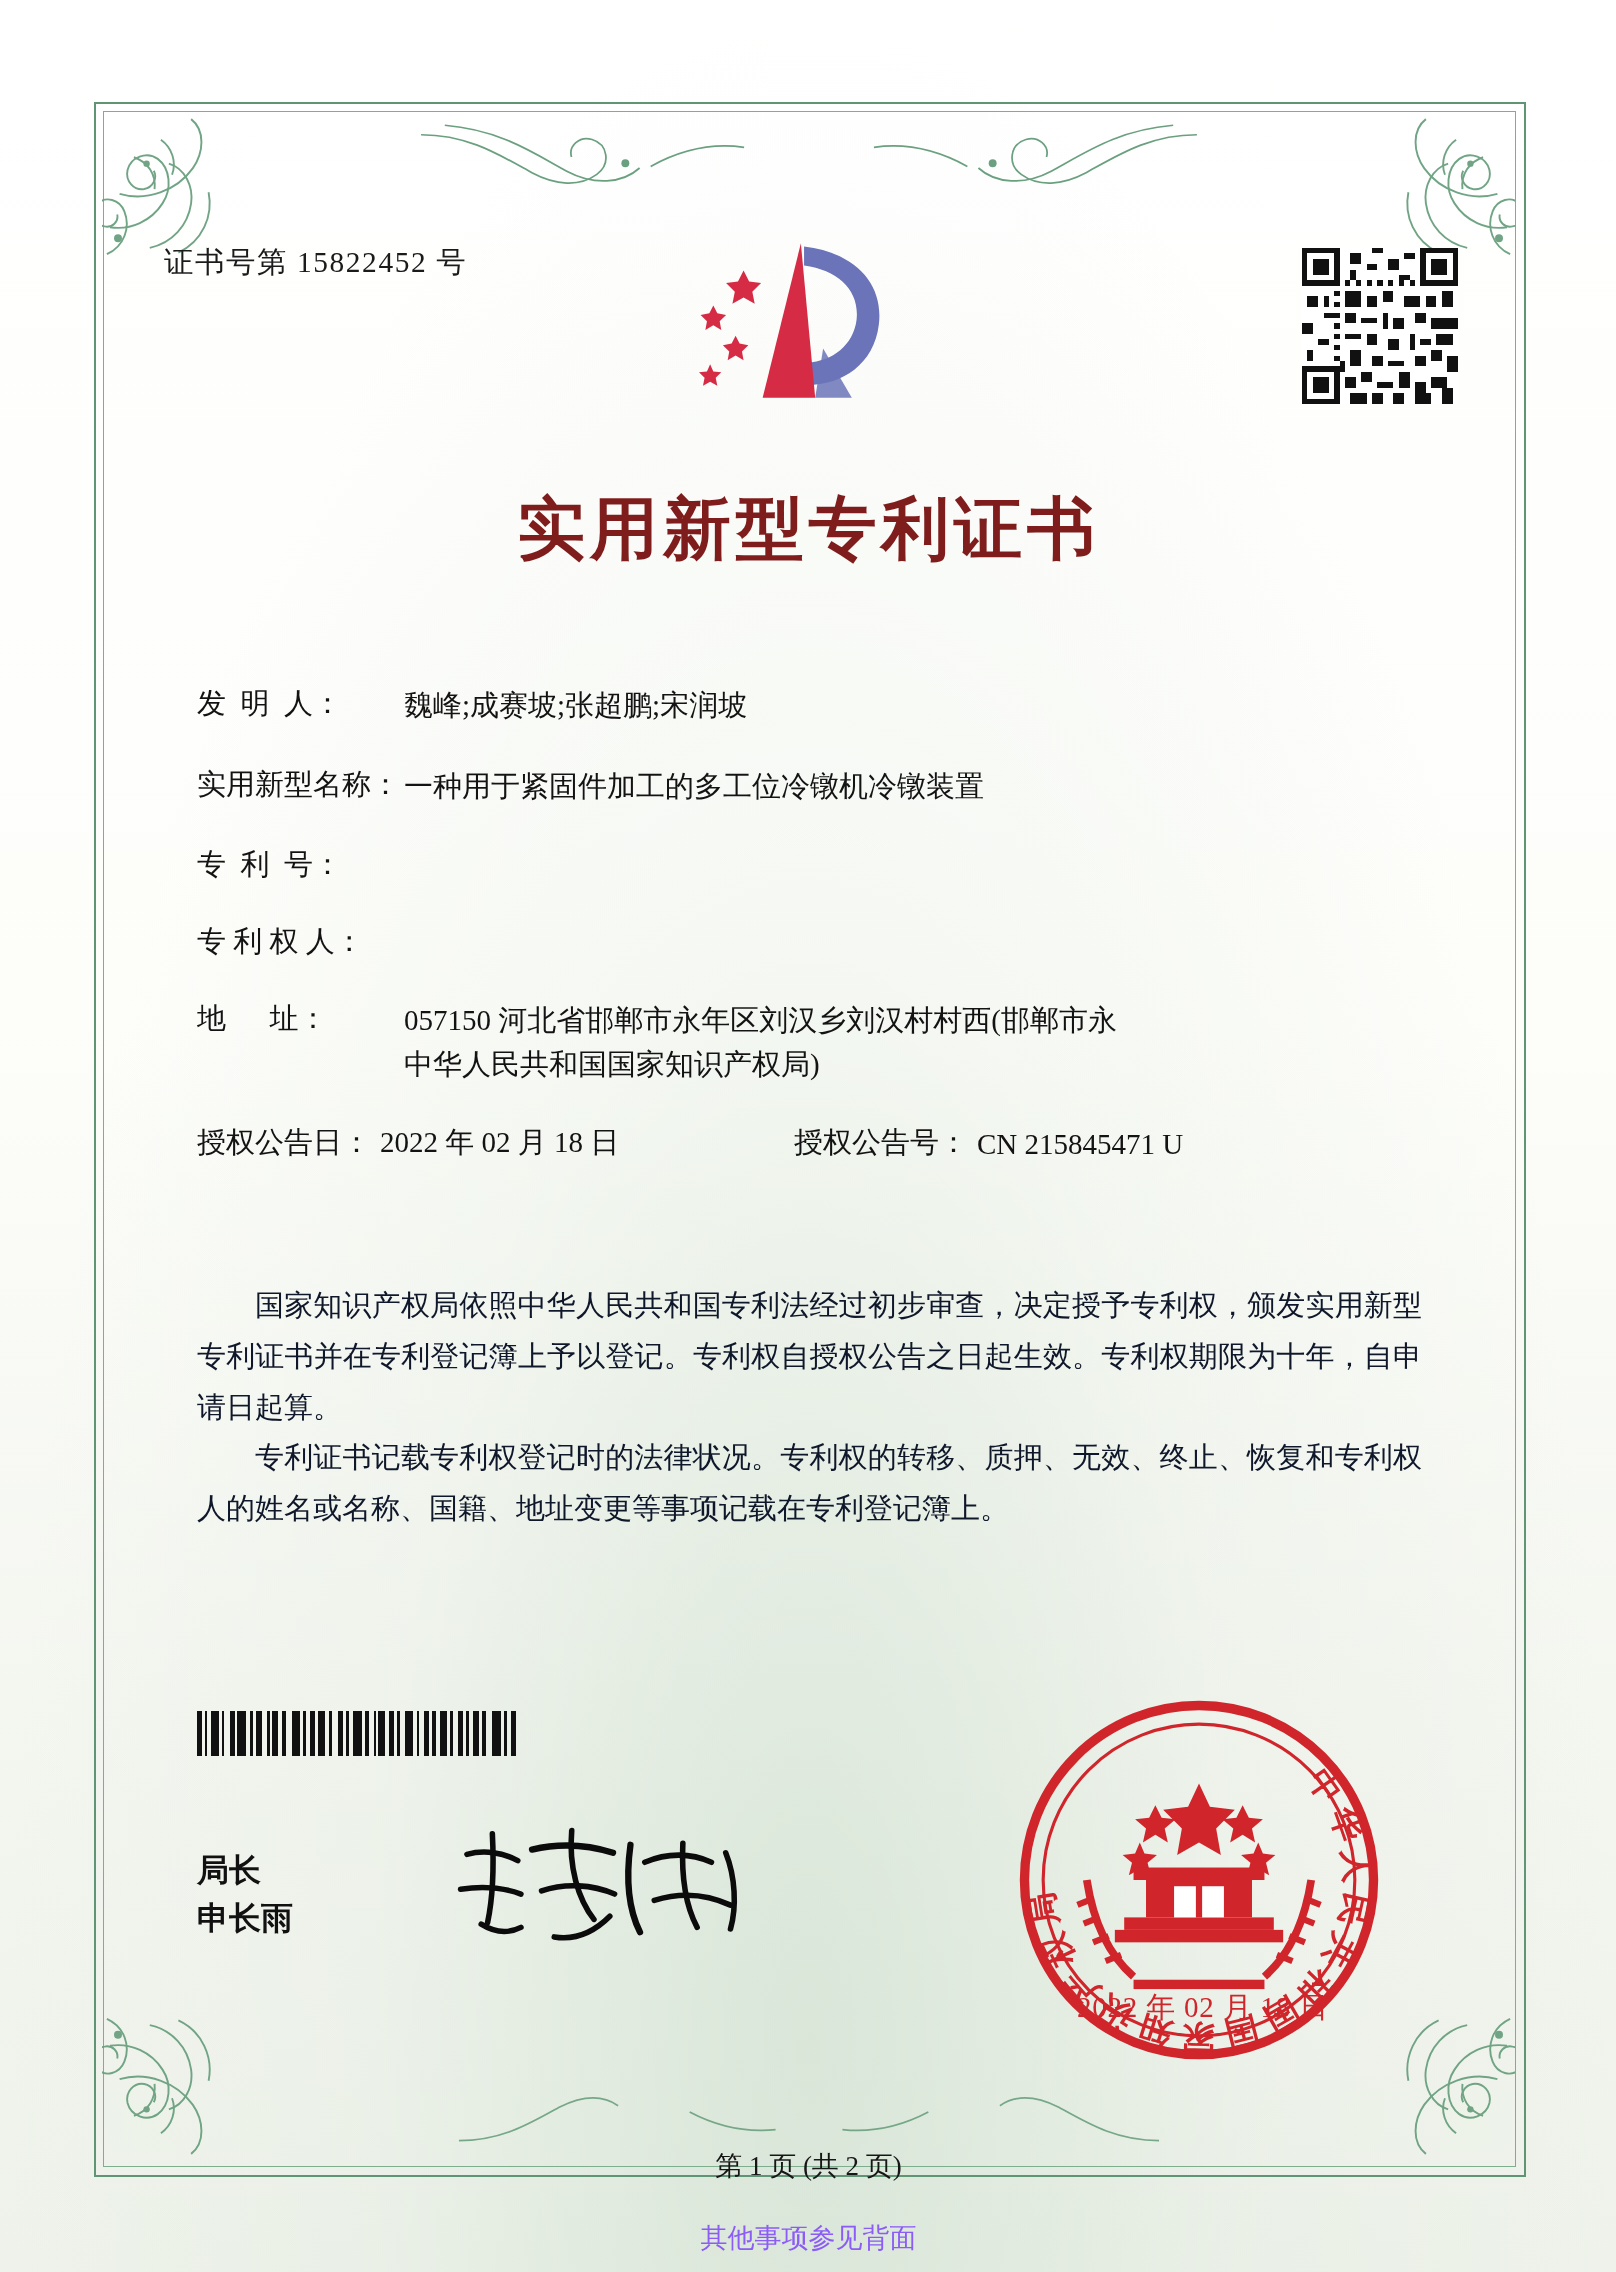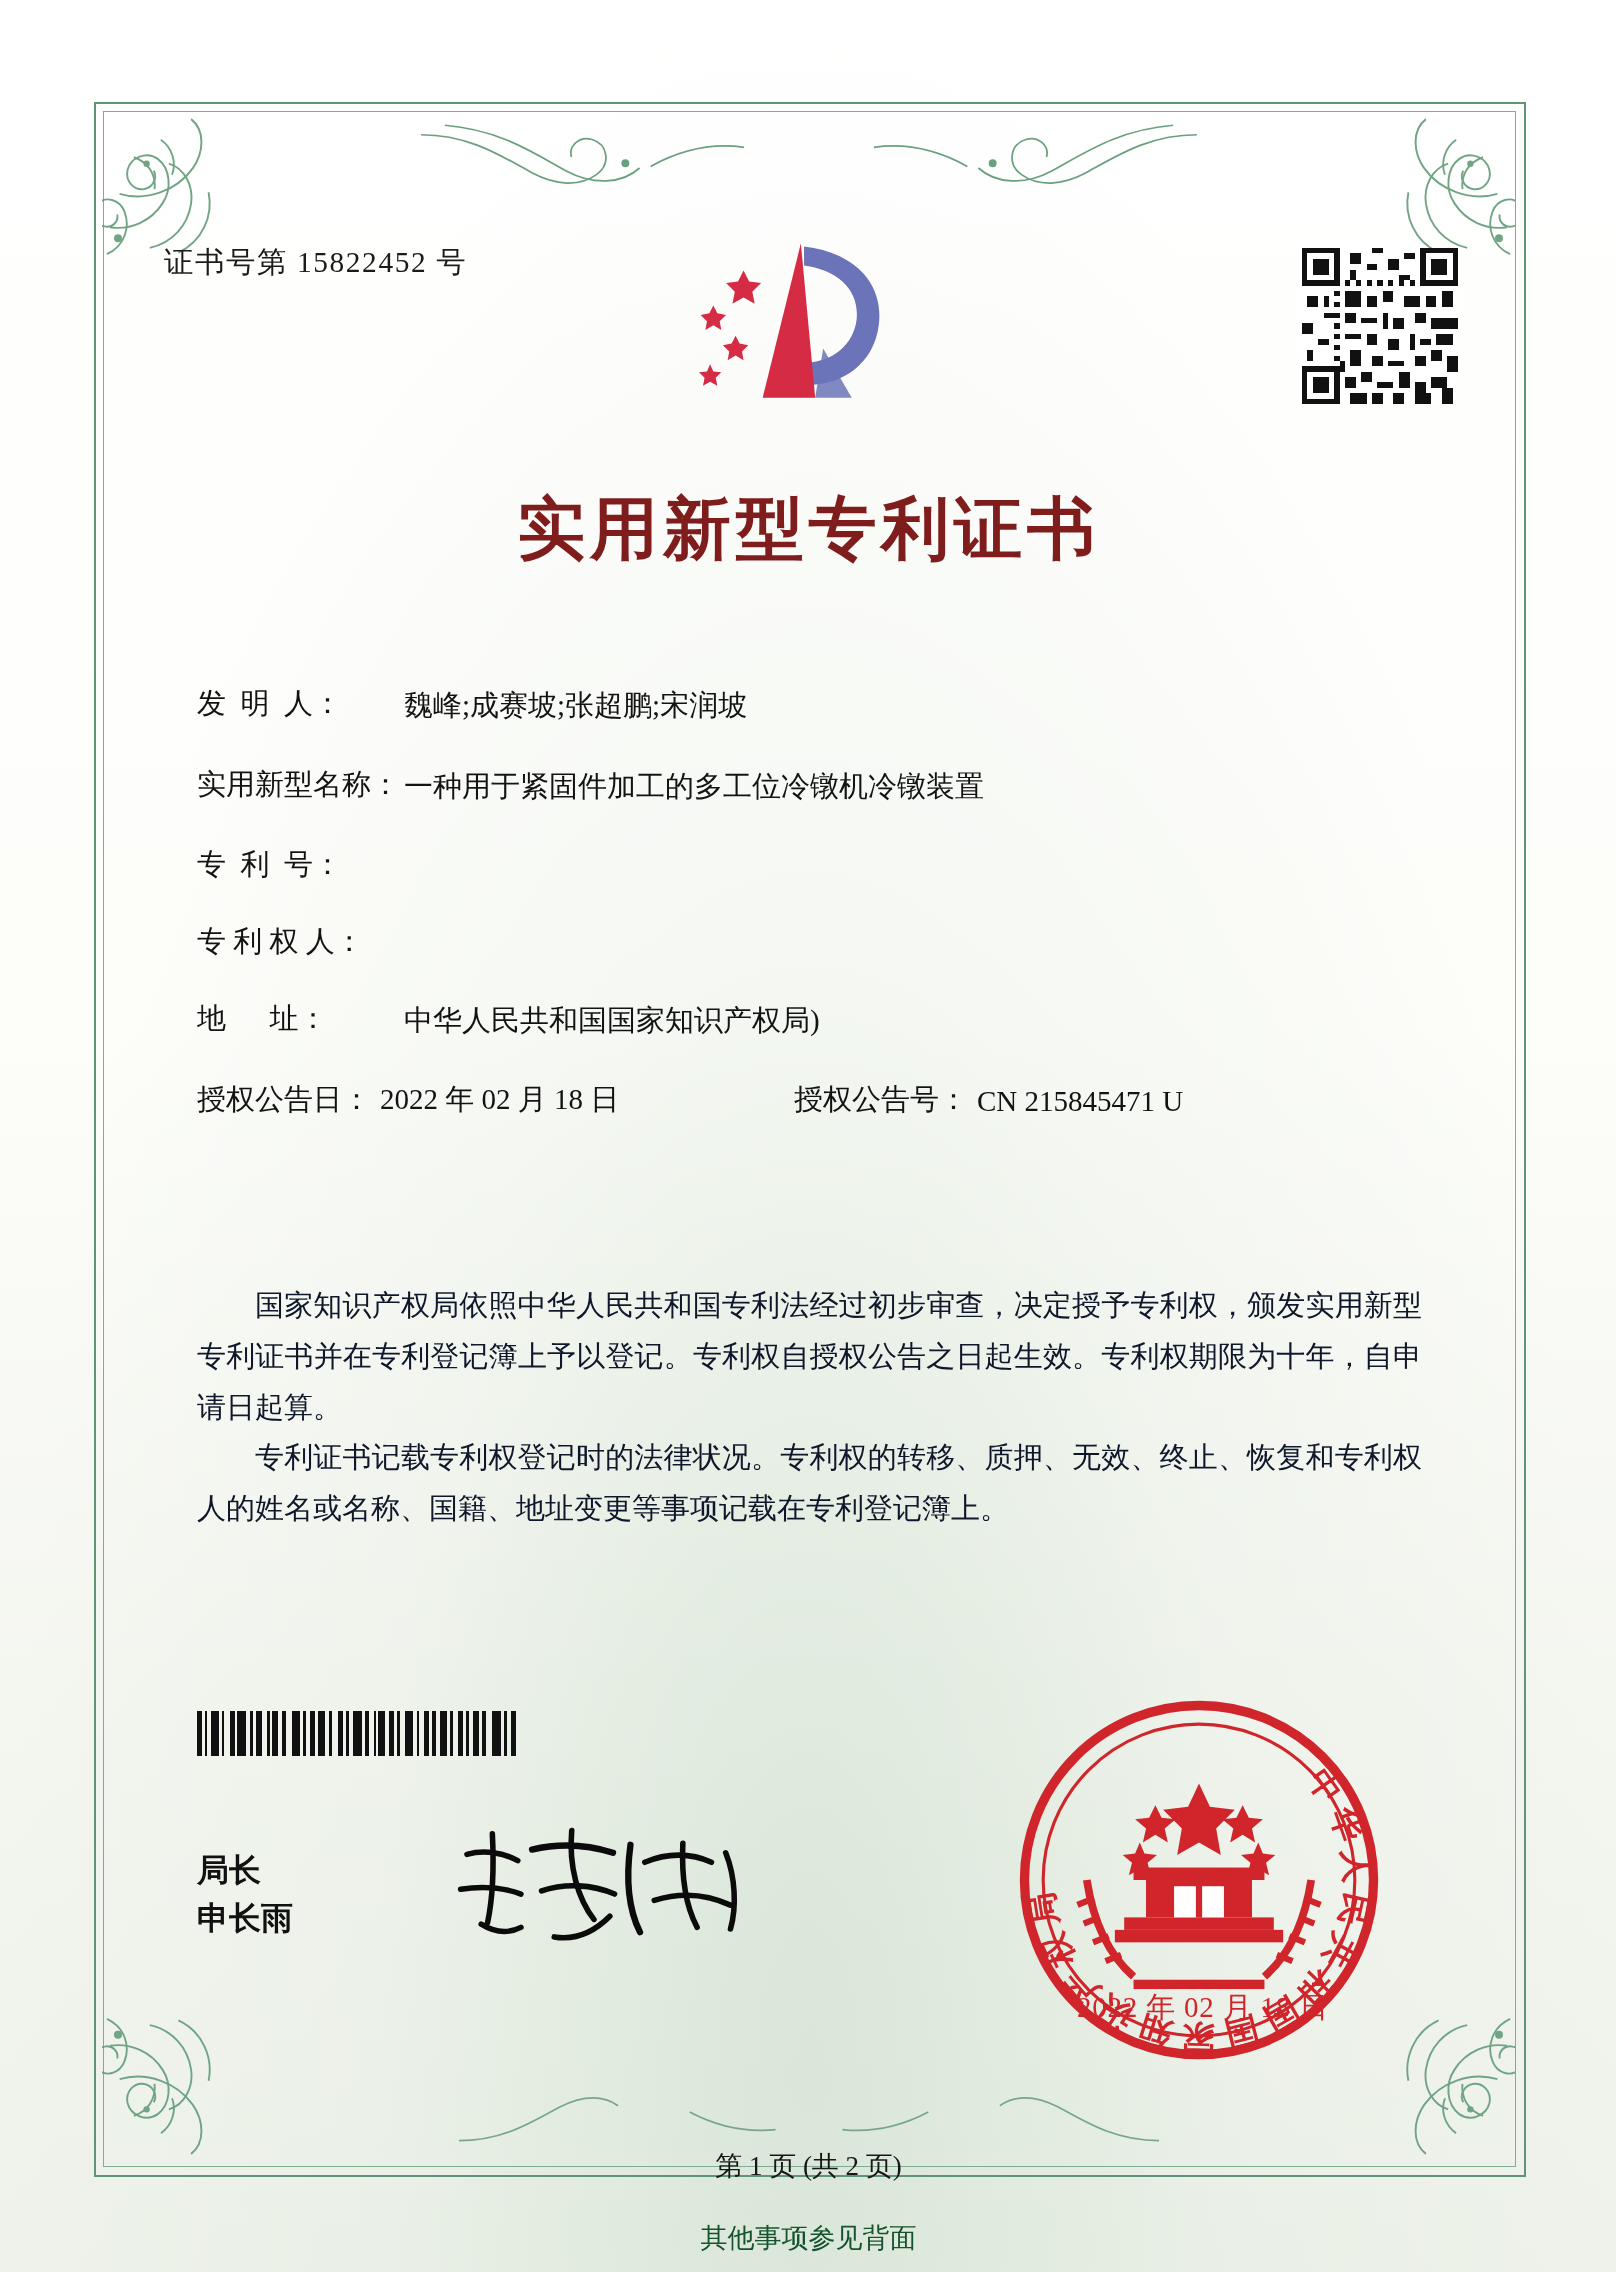--- a/index.html
+++ b/index.html
@@ -228,21 +228,21 @@
     text-align: center;
     font-size: 27px;
     color: #161616;
   }
   .footer-note {
     position: absolute;
     left: 0; right: 0;
     top: 2220px;
     text-align: center;
     font-size: 27px;
-    color: #14532d;
+    color: #8b5cf6;
   }
 </style>
 </head>
 <body>
 
 <div class="page">
   <div class="paper-tint"></div>
 
   <div class="border-outer"></div>
   <div class="border-inner"></div>
@@ -386,20 +386,21 @@
     </div>
     <div class="row">
       <div class="lab">专  利  号：</div>
     </div>
     <div class="row">
       <div class="lab">专 利 权 人：</div>
     </div>
     <div class="row">
       <div class="lab">地      址：</div>
       <div class="val">
+        <span class="cont">057150 河北省邯郸市永年区刘汉乡刘汉村村西(邯郸市永</span>
         <span class="cont">中华人民共和国国家知识产权局)</span>
       </div>
     </div>
     <div class="row two-col">
       <div class="lab">授权公告日：</div>
       <div class="val1">2022 年 02 月 18 日</div>
       <div class="lab2">授权公告号：</div>
       <div class="val">CN 215845471 U</div>
     </div>
   </div>

